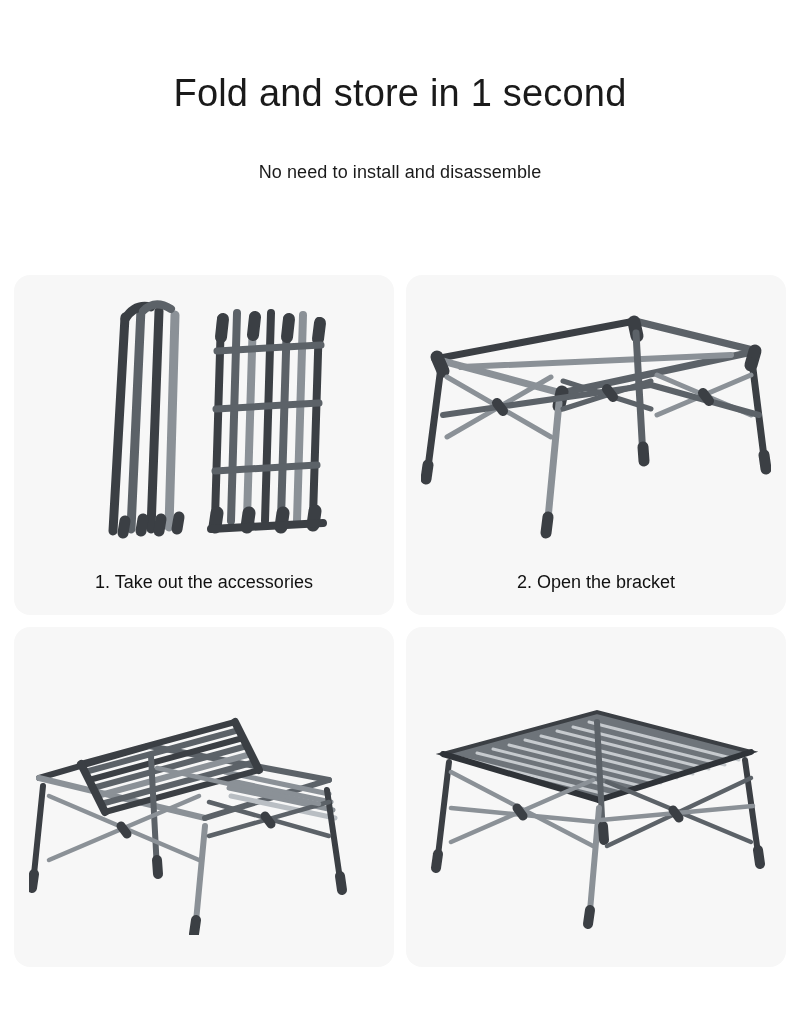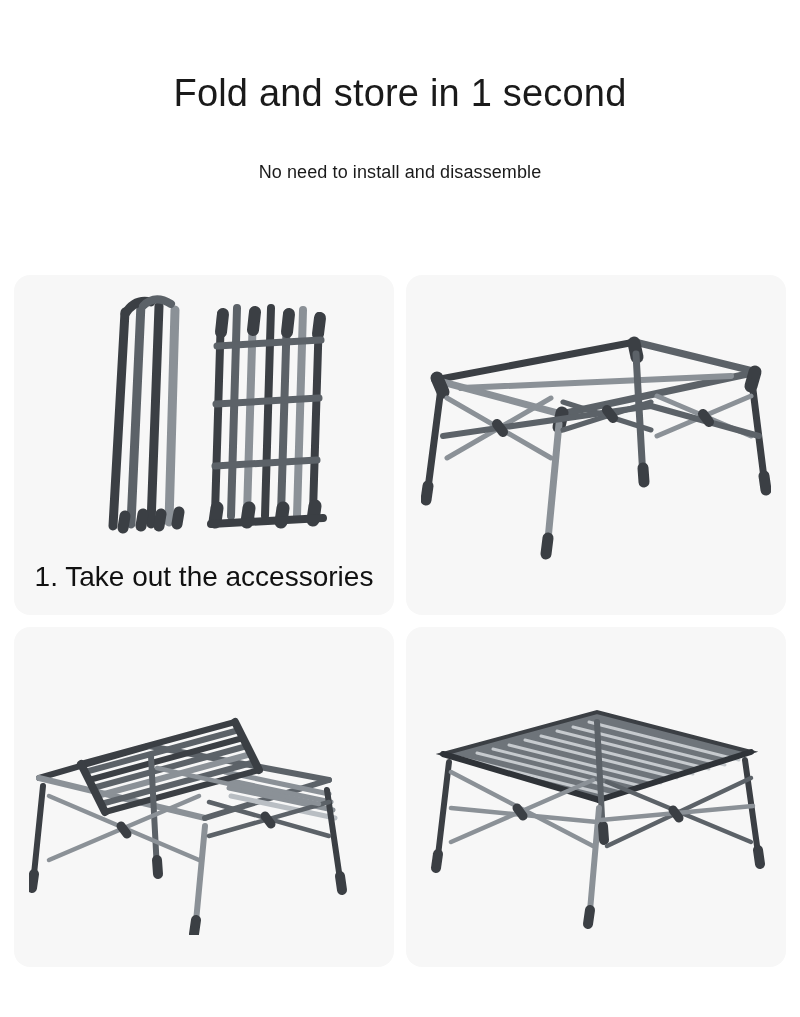--- a/index.html
+++ b/index.html
@@ -70,21 +70,21 @@
   .card-figure {
     flex: 1 1 auto;
     width: 100%;
     position: relative;
     display: flex;
     align-items: center;
     justify-content: center;
   }
 
   .card-caption {
-    font-size: 28px;
+    font-size: 18px;
     line-height: 1;
     color: #111111;
     padding-bottom: 24px;
     text-align: center;
     white-space: nowrap;
   }
 
   svg.fig {
     display: block;
   }
@@ -213,20 +213,21 @@
             <line class="tube-mid" stroke-width="6" x1="230" y1="96" x2="338" y2="126"></line>
 
             <g stroke-width="10" class="tube-dark">
               <line x1="76" y1="114" x2="82" y2="122"></line>
               <line x1="186" y1="100" x2="192" y2="108"></line>
               <line x1="282" y1="104" x2="288" y2="112"></line>
             </g>
           </g>
         </svg>
       </div>
+      <div class="card-caption">2. Open the bracket</div>
     </div>
 
     <div class="card">
       <div class="card-figure">
         <svg class="fig" width="350" height="275" viewBox="0 0 350 275">
           <g fill="none" stroke-linecap="round">
 
             <g stroke-width="6">
               <line class="tube-dark" x1="10" y1="118" x2="120" y2="86"></line>
               <line class="tube-mid" x1="120" y1="86" x2="300" y2="120"></line>

